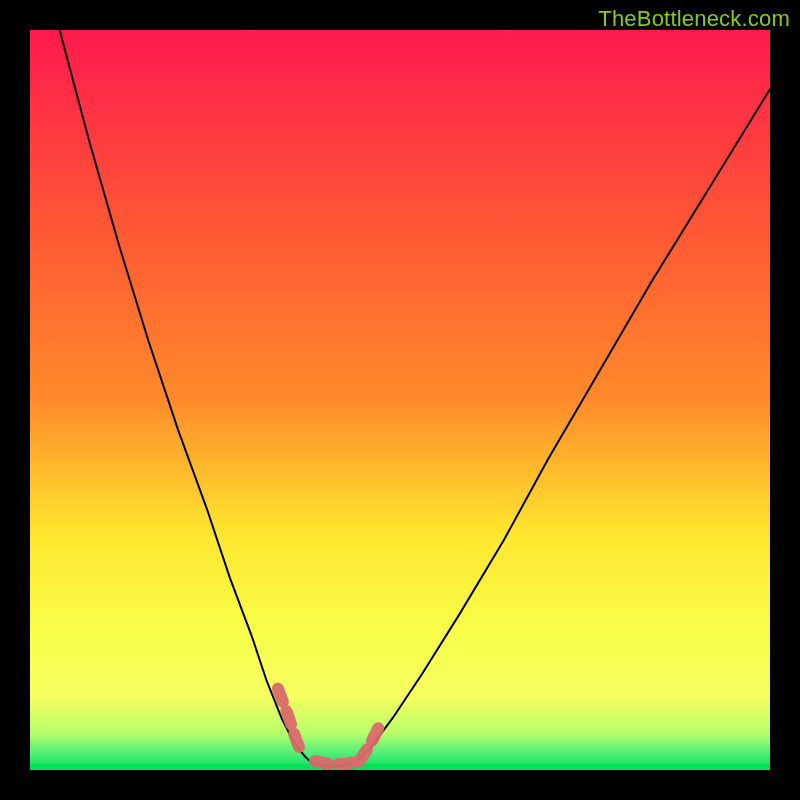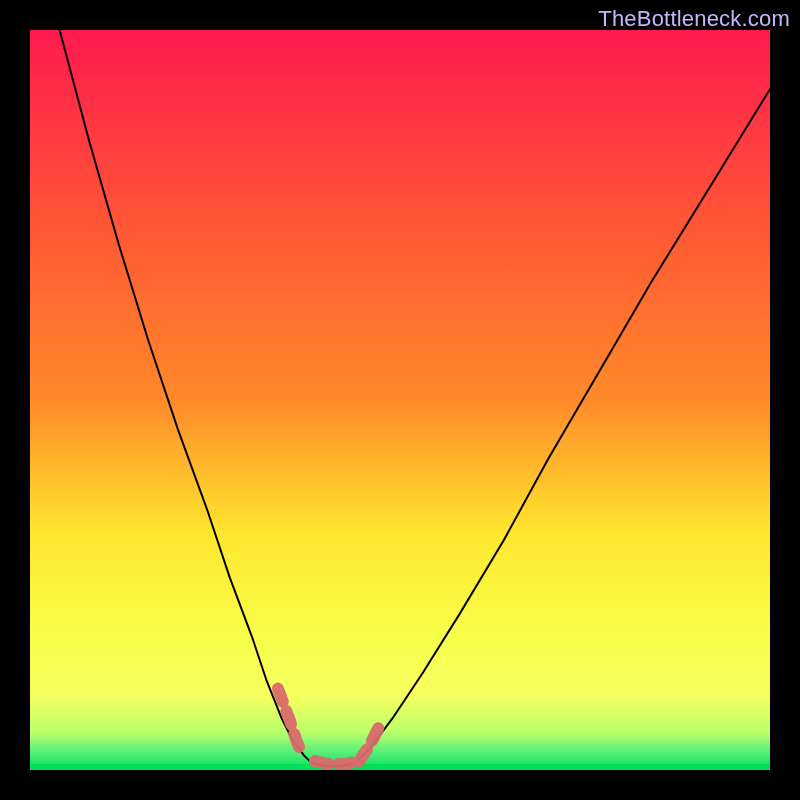--- a/index.html
+++ b/index.html
@@ -21,21 +21,21 @@
     position: absolute;
     left: 30px;
     top: 30px;
     width: 740px;
     height: 740px;
   }
   .watermark {
     position: absolute;
     top: 6px;
     right: 10px;
-    color: #c4b5fd;
+    color: #84cc16;
     font-size: 22px;
     font-weight: 500;
     letter-spacing: 0.2px;
     user-select: none;
   }
   svg { display:block; }
 </style>
 </head>
 <body>
 

